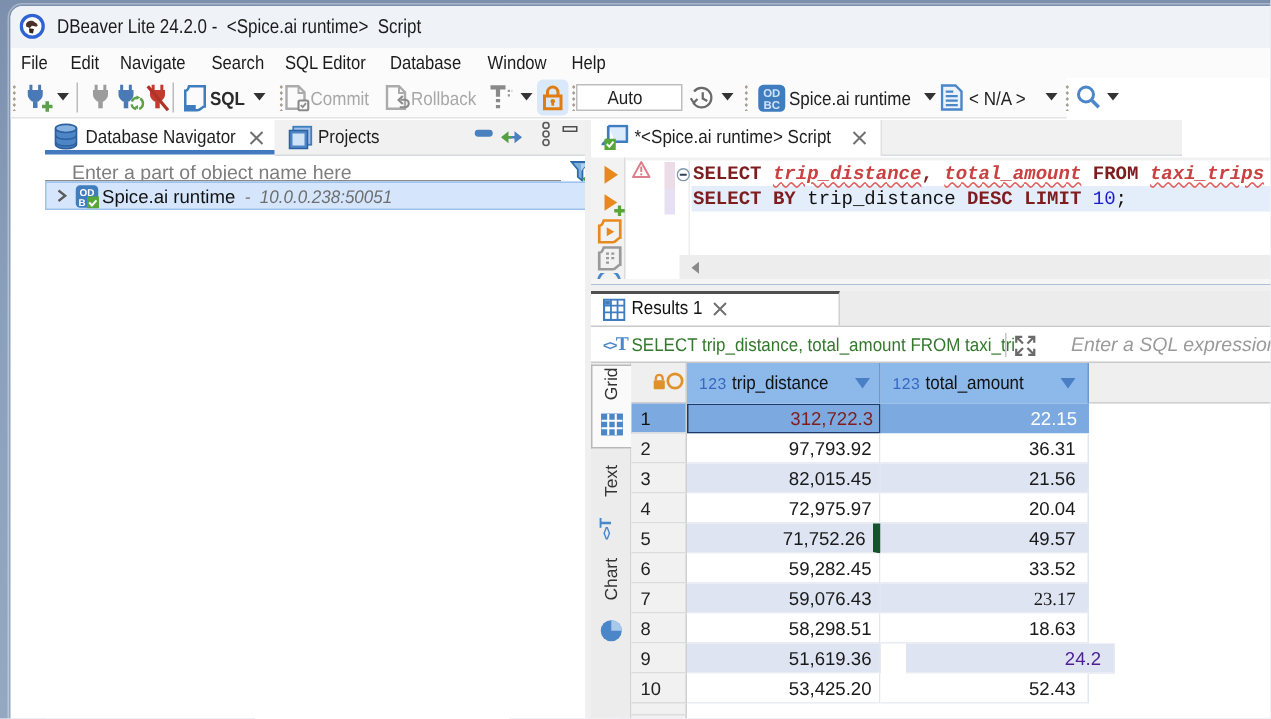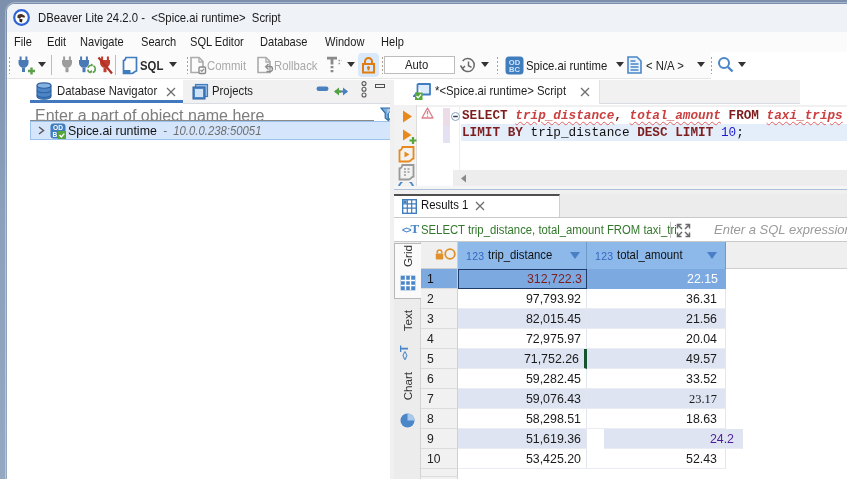--- a/index.html
+++ b/index.html
@@ -25,28 +25,28 @@
 .tbtxt { position:absolute; top:7px; font-size:12.6px; color:#222; white-space:nowrap; transform:scaleX(.9); transform-origin:0 50%; }
 .tbtxt.dis { color:#a8a8a8; }
 
 
 #lpanel { position:absolute; left:1px; top:76px; width:382px; height:399px; background:#ffffff;margin-left:22px; }
 #ltabs { position:absolute; left:0; top:0; width:382px; height:24px; background:#f1f1f1; border-bottom:1px solid #d8dce2; }
 #dntab { position:absolute; left:0; top:0; width:153px; height:24px; background:#ffffff; }
 #dnline { position:absolute; left:0; top:20px; width:153px; height:3px; background:#4178be; }
 .tabtxt { position:absolute; top:4px; font-size:12.6px; color:#1f1f1f; white-space:nowrap; transform:scaleX(.9); transform-origin:0 50%; }
 #filterrow { position:absolute; left:0; top:25px; width:382px; height:17px; background:#fff; }
-#filterrow .ph { position:absolute; left:5px; top:2px; font-size:16px; color:#7d7d7d; }
+#filterrow .ph { position:absolute; left:18px; top:2px; font-size:13px; color:#7d7d7d; }
 #treesel { position:absolute; left:0; top:41px; width:382px; height:19px; background:#d5e6fc; border:1px solid #9cc2ee; }
 
 #vdiv { position:absolute; left:383px; top:76px; width:4px; height:399px; background:#f0f0f0; }
 
 
 #rpanel { position:absolute; left:387px; top:76px; width:453px; height:399px; background:#ffffff; }
-#etabs { position:absolute; left:12px; top:0; width:394px; height:24px; background:#f1f1f1; border-bottom:1px solid #d8dce2;padding-left:19px; }
+#etabs { position:absolute; left:0; top:0; width:394px; height:24px; background:#f1f1f1; border-bottom:1px solid #d8dce2;padding-left:19px; }
 #etab { position:absolute; left:0; top:0; width:194px; height:24px; background:#ffffff; border-right:1px solid #e2e2e2; }
 #editor { position:absolute; left:0; top:25px; width:453px; height:81px; background:#ffffff; }
 #eiconbar { position:absolute; left:0; top:0; width:23px; height:81px; background:#f2f2f2; border-right:1px solid #dddddd; }
 #hl2 { position:absolute; left:67px; top:19px; width:386px; height:17px; background:#e4edfa; }
 #cbar1 { position:absolute; left:49px; top:3px; width:7px; height:17.5px; background:#ecdce8; }
 #cbar2 { position:absolute; left:49px; top:20.5px; width:7px; height:17px; background:#e5e1f2; }
 #gutline { position:absolute; left:65px; top:2px; width:1px; height:64px; background:#ededed; }
 .sql { position:absolute; font-family:"Liberation Mono",monospace; font-size:12.7px; line-height:17px; white-space:pre; letter-spacing:0px; }
 .kw { color:#7d1d1d; font-weight:bold; }
 .idu { color:#c94141; font-style:italic; font-weight:bold; text-decoration:underline wavy #e06060 1px; text-underline-offset:1.5px; }
@@ -307,21 +307,21 @@
       <div id="hl2"></div>
       <div class="abs" style="left:23px;top:0;width:430px;height:2px;background:#f1f1f1"></div>
           <div id="cbar1"></div>
           <div id="cbar2"></div>
           <div id="gutline"></div>
       <svg class="abs" style="left:57px;top:7px" width="9" height="9" viewBox="0 0 9 9">
         <circle cx="4.5" cy="4.5" r="4" fill="#fff" stroke="#8296ad" stroke-width="0.9"></circle>
         <path d="M2.2 4.5 h4.6" stroke="#33405a" stroke-width="1.3"></path>
       </svg>
       <div class="sql" style="left:68px;top:2px"><span class="kw">SELECT </span><span class="idu">trip_distance</span><span class="kw">,</span><span> </span><span class="idu">total_amount</span><span class="kw"> FROM </span><span class="idu">taxi_trips</span></div>
-      <div class="sql" style="left:68px;top:19px"><span class="kw">LIMIT BY </span><span style="color:#111">trip_distance </span><span class="kw">DESC LIMIT </span><span class="num">10</span><span style="color:#111">;</span></div>
+      <div class="sql" style="left:68px;top:19px"><span class="kw">SELECT BY </span><span style="color:#111">trip_distance </span><span class="kw">DESC LIMIT </span><span class="num">10</span><span style="color:#111">;</span></div>
       <div id="hscroll">
         <svg class="abs" style="left:7px;top:4px" width="7" height="9" viewBox="0 0 7 9">
               <path d="M6 0.5 L1 4.5 L6 8.5 Z" fill="#8a8a8a"></path>
             </svg>
       </div>
     </div>
     <div id="esplit"></div>
     <div id="results">
       <div id="rtabrow">
         <div id="rtab"></div>
@@ -403,21 +403,21 @@
               <div class="gcell" style="left:0;width:129px;background:#dfe4f2;color:#1a1a1a;padding-right:5px;border-bottom:1px solid #e9ecf2;border-right:1px solid #e2e6ee;">82,015.45</div>
               <div class="gcell" style="left:129px;width:139px;background:#dfe4f2;color:#1a1a1a;padding-right:8px;border-bottom:1px solid #e9ecf2;border-right:1px solid #e2e6ee;">21.56</div>
             </div>
             <div class="rownum" style="top:87px;">4</div>
             <div class="grow" style="top:87px">
               <div class="gcell" style="left:0;width:129px;background:#ffffff;color:#1a1a1a;padding-right:5px;border-bottom:1px solid #e9ecf2;border-right:1px solid #e2e6ee;">72,975.97</div>
               <div class="gcell" style="left:129px;width:139px;background:#ffffff;color:#1a1a1a;padding-right:8px;border-bottom:1px solid #e9ecf2;border-right:1px solid #e2e6ee;">20.04</div>
             </div>
             <div class="rownum" style="top:107px;">5</div>
             <div class="grow" style="top:107px">
-              <div class="gcell" style="left:0;width:129px;background:#dfe4f2;color:#1a1a1a;padding-right:5px;border-bottom:1px solid #e9ecf2;border-right:3px solid #14532d;">71,752.26</div>
+              <div class="gcell" style="left:0;width:129px;background:#dfe4f2;color:#1a1a1a;padding-right:5px;border-bottom:1px solid #e9ecf2;border-right:5px solid #14532d;">71,752.26</div>
               <div class="gcell" style="left:129px;width:139px;background:#dfe4f2;color:#1a1a1a;padding-right:8px;border-bottom:1px solid #e9ecf2;border-right:1px solid #e2e6ee;">49.57</div>
             </div>
             <div class="rownum" style="top:127px;">6</div>
             <div class="grow" style="top:127px">
               <div class="gcell" style="left:0;width:129px;background:#ffffff;color:#1a1a1a;padding-right:5px;border-bottom:1px solid #e9ecf2;border-right:1px solid #e2e6ee;">59,282.45</div>
               <div class="gcell" style="left:129px;width:139px;background:#ffffff;color:#1a1a1a;padding-right:8px;border-bottom:1px solid #e9ecf2;border-right:1px solid #e2e6ee;">33.52</div>
             </div>
             <div class="rownum" style="top:147px;">7</div>
             <div class="grow" style="top:147px">
               <div class="gcell" style="left:0;width:129px;background:#dfe4f2;color:#1a1a1a;padding-right:5px;border-bottom:1px solid #e9ecf2;border-right:1px solid #e2e6ee;">59,076.43</div>

